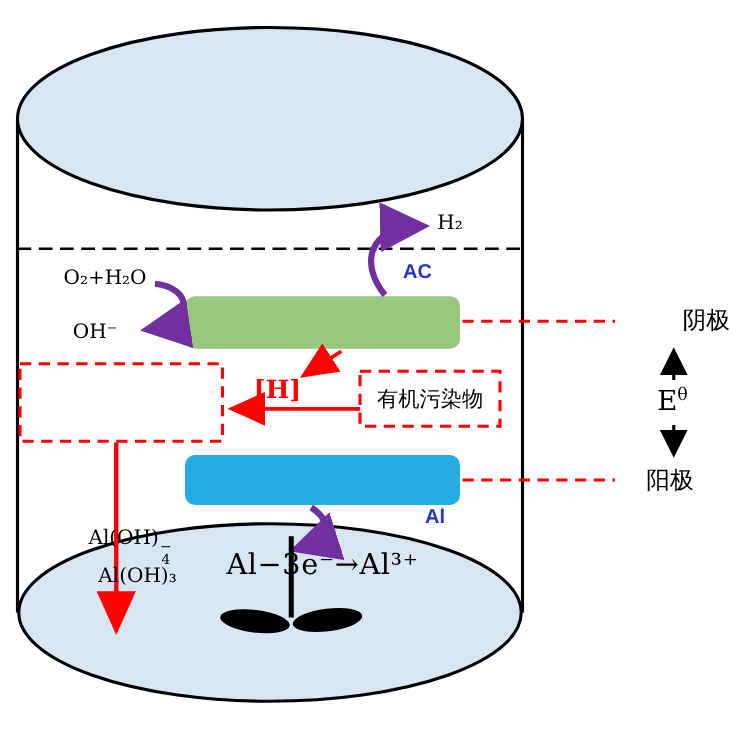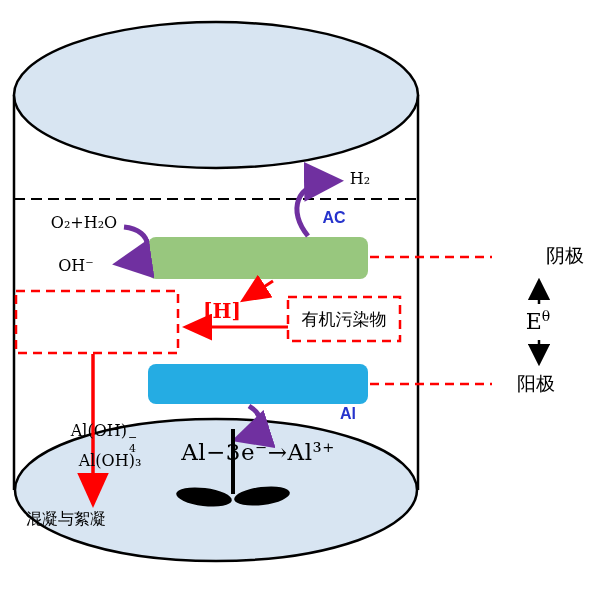--- a/index.html
+++ b/index.html
@@ -108,21 +108,20 @@
 
   <div class="txt small-formula" style="left:104px;top:437px;">
     <span>Al(OH)</span><span class="stack">
         <span>−</span>
         <span>4</span>
       </span>
   </div>
 
   <div class="txt small-formula" style="left:98px;top:460px;margin-left:12px;">Al(OH)₃</div>
 
-  <div class="txt cn-small" style="left:66px;top:519px;">混凝与絮凝</div>
 
   <div class="txt cn-side" style="left:517px;top:256px;">阴极</div>
 
   <div class="txt cn-side" style="left:488px;top:384px;">阳极</div>
 
   <div class="txt potential" style="left:538px;top:321px;">
     <span>E</span><sup>θ</sup>
   </div>
 
 </div>

